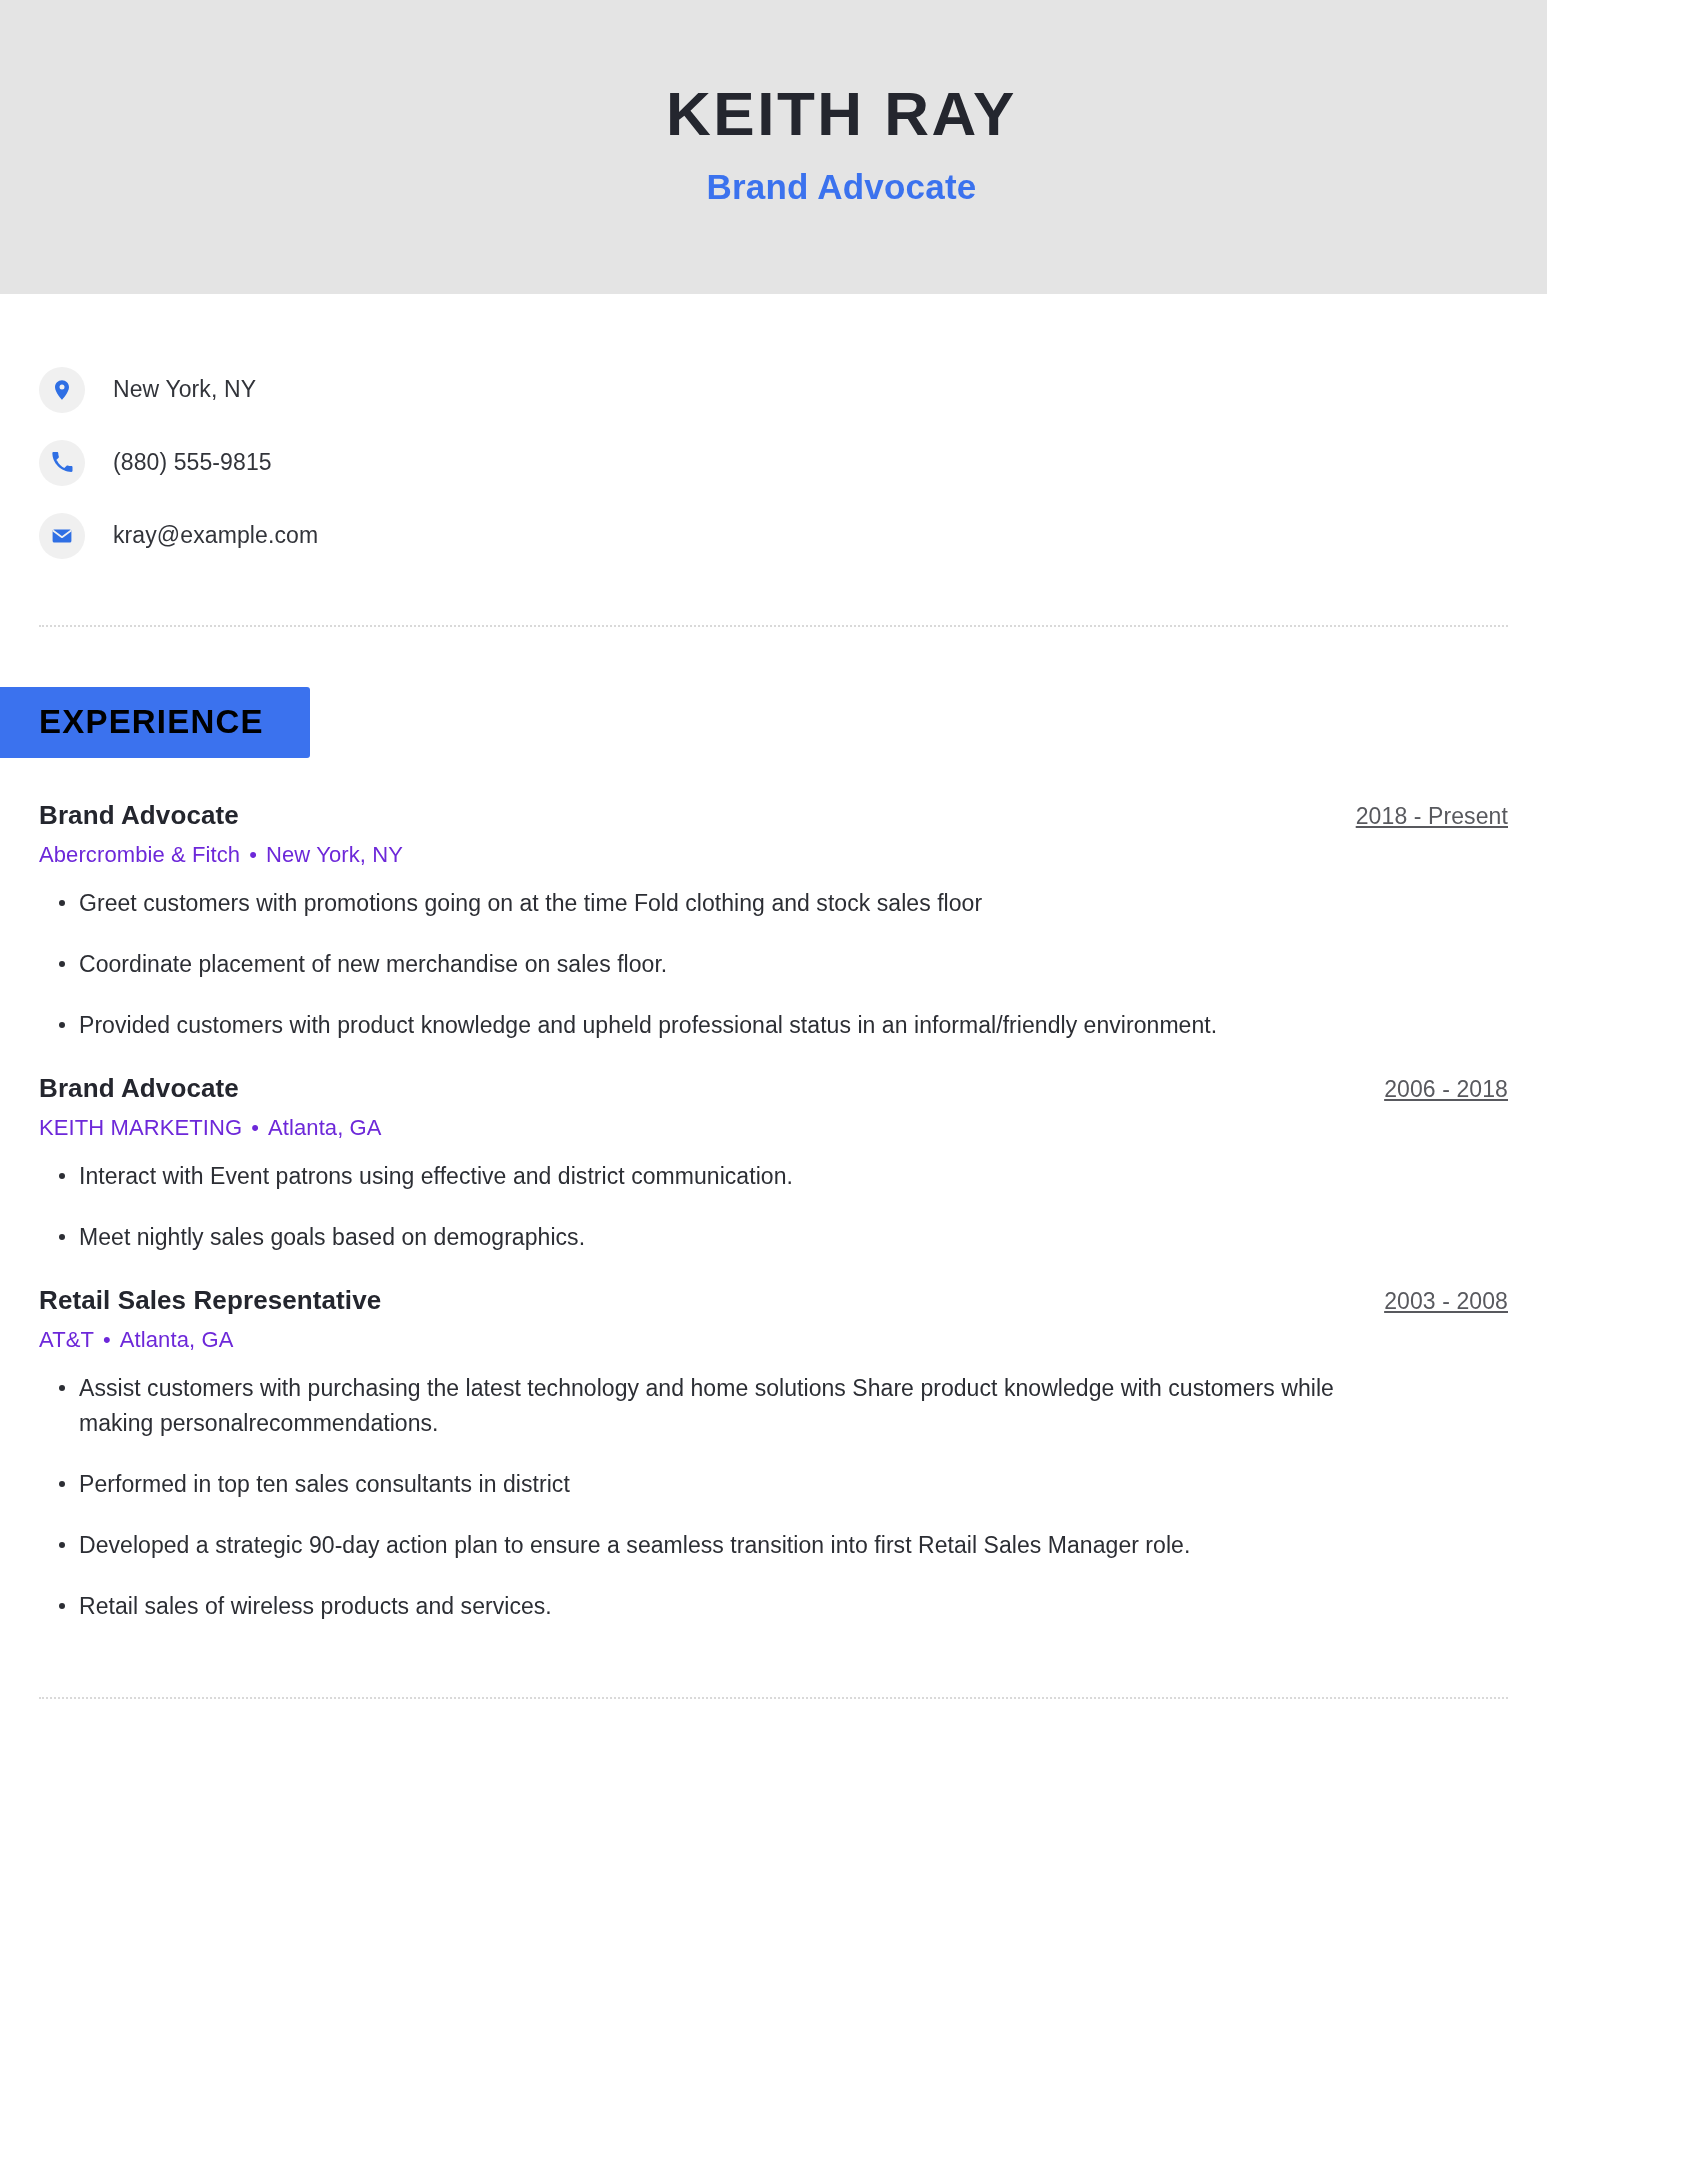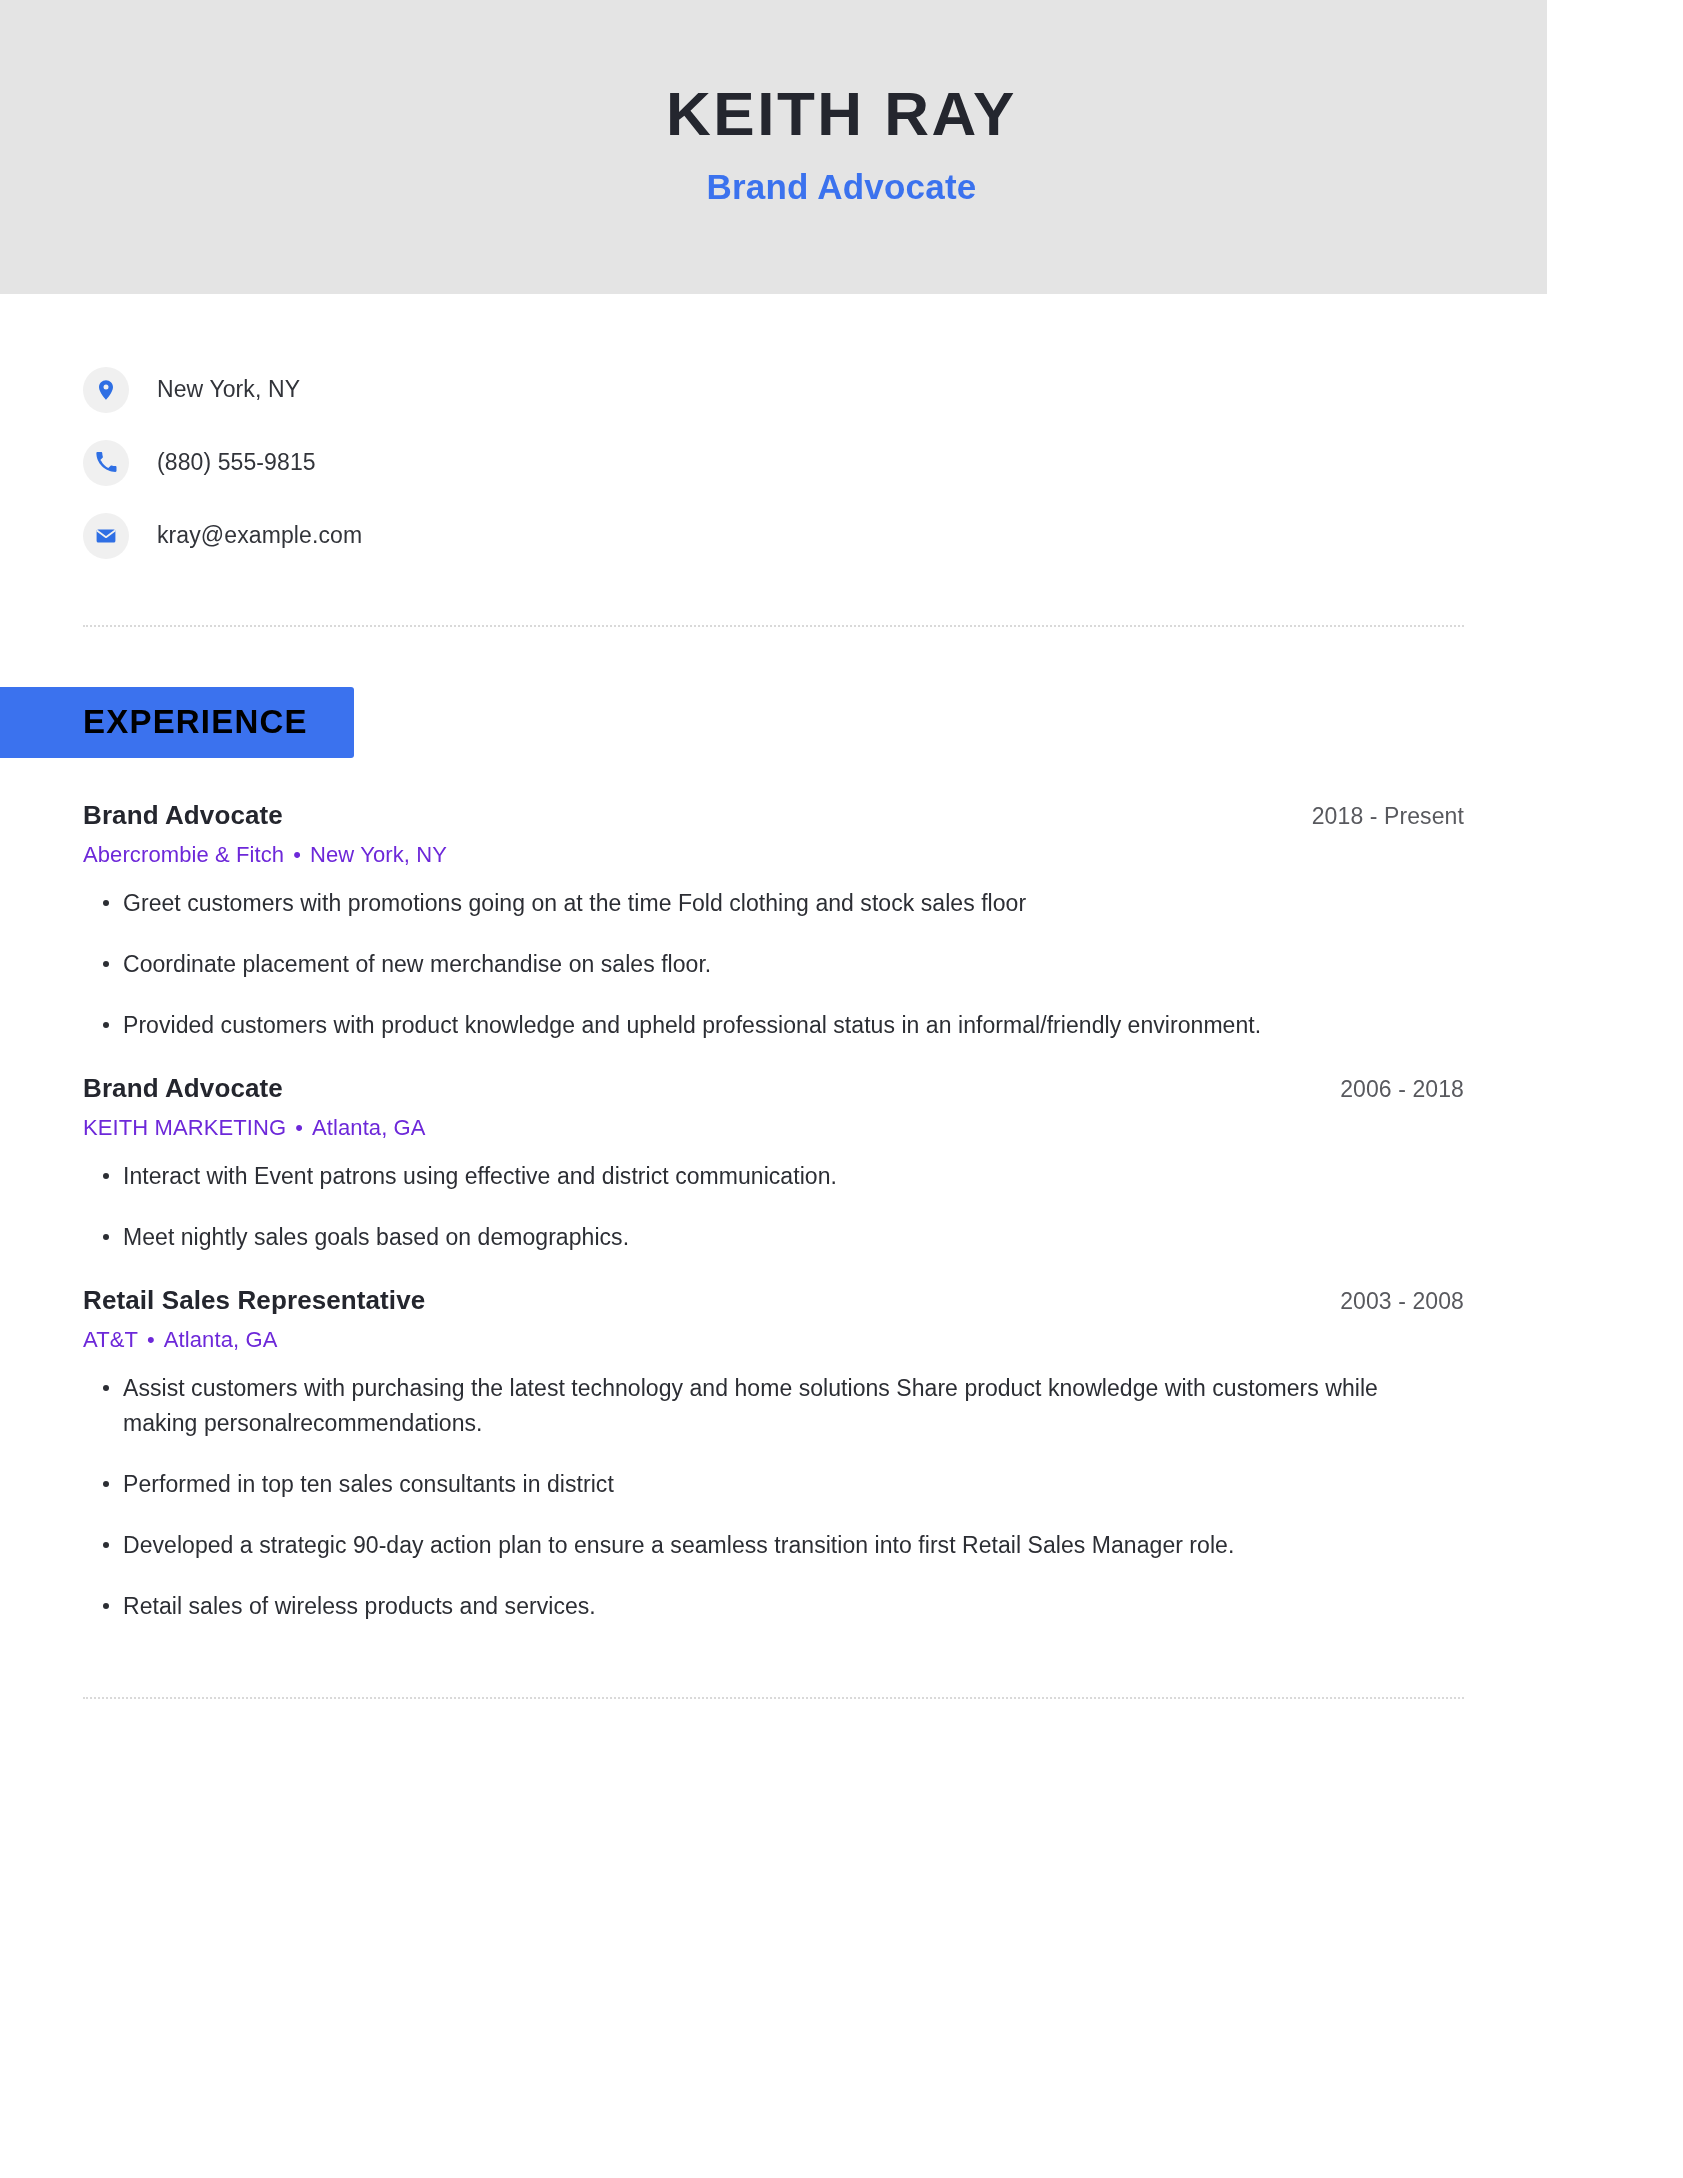--- a/index.html
+++ b/index.html
@@ -40,21 +40,21 @@
   .headline {
     margin-top: 20px;
     font-size: 35px;
     font-weight: 700;
     color: #3b72ee;
     letter-spacing: 0.2px;
   }
 
   
   .body-wrap {
-    padding: 0 83px;
+    padding: 0 39px;
   }
 
   
   .contact-list {
     padding-top: 59px;
   }
   .contact-row {
     display: flex;
     align-items: center;
     height: 73px;
@@ -116,20 +116,21 @@
     font-size: 26px;
     font-weight: 700;
     color: #24262e;
     letter-spacing: 0.1px;
   }
   .job-dates {
     font-size: 23px;
     color: #58595e;
     white-space: nowrap;
     letter-spacing: 0.1px;
+    text-decoration: underline;
   }
   .job-sub {
     margin-top: 11px;
     font-size: 22px;
     color: #6d28d9;
     letter-spacing: 0.1px;
   }
   .job-sub .sep { padding: 0 9px; }
 
   .bullets {

